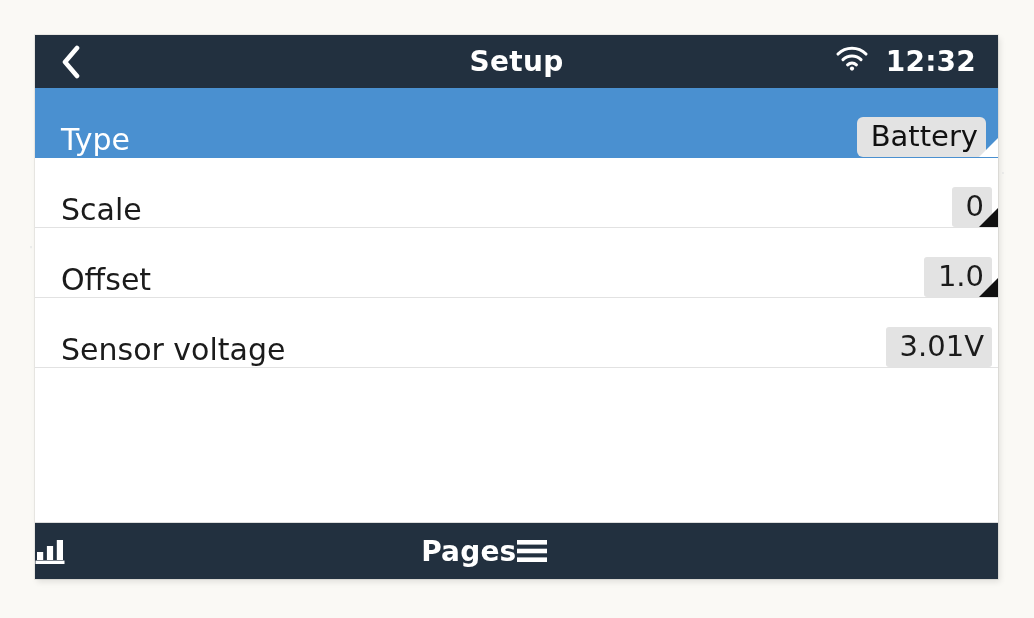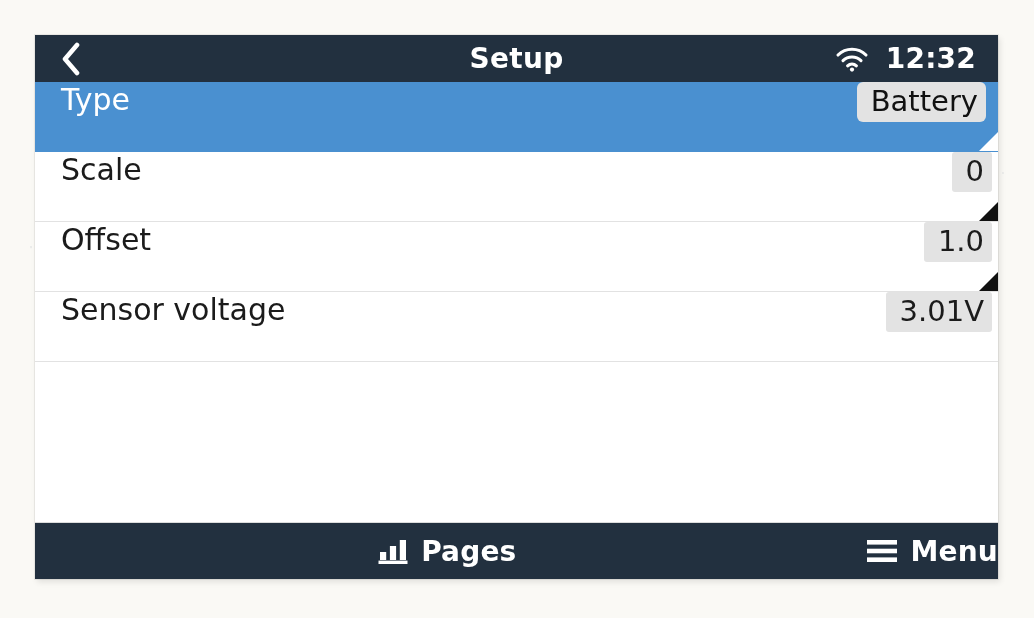--- a/index.html
+++ b/index.html
@@ -33,21 +33,21 @@
     height: 544px;
     background: #ffffff;
     box-shadow: 0 0 0 1px rgba(0,0,0,.06), 2px 3px 6px rgba(0,0,0,.10);
     display: flex;
     flex-direction: column;
     overflow: hidden;
   }
 
   
   .titlebar {
-    height: 47px;
+    height: 53px;
     background: #22303f;
     color: #ffffff;
     display: flex;
     align-items: center;
     position: relative;
     flex: 0 0 auto;
   }
   .back-btn {
     width: 72px;
     height: 63px;
@@ -64,21 +64,21 @@
     left: 0; right: 0;
     text-align: center;
     font-size: 28px;
     font-weight: bold;
     letter-spacing: .3px;
   }
   .status {
     margin-left: auto;
     margin-right: 22px;
     display: flex;
-    align-items: center;
+    align-items: flex-start;
     gap: 17px;
     position: relative;
     z-index: 2;
   }
   .wifi { width: 34px; height: 26px; display:block; }
   .clock {
     font-size: 28px;
     font-weight: bold;
     letter-spacing: .2px;
   }
@@ -89,21 +89,21 @@
     background: #ffffff;
     display: flex;
     flex-direction: column;
     min-height: 0;
   }
   .row {
     position: relative;
     height: 70px;
     flex: 0 0 70px;
     display: flex;
-    align-items: flex-start;
+    align-items: flex-end;
     padding: 0 0 0 26px;
     box-sizing: border-box;
     border-bottom: 1px solid #e2e2e2;
     background: #ffffff;
   }
   .row.selected {
     background: #4a90d0;
     border-bottom: 1px solid #4a90d0;
   }
   .row-label {
@@ -161,21 +161,21 @@
     flex: 0 0 56px;
     background: #22303f;
     display: flex;
     align-items: center;
     color: #ffffff;
   }
   .foot-btn {
     flex: 1 1 50%;
     display: flex;
     align-items: center;
-    justify-content: flex-end;
+    justify-content: space-between;
     gap: 13px;
     height: 100%;
   }
   .foot-label {
     font-size: 28px;
     font-weight: bold;
     letter-spacing: .2px;
   }
   .icon-bars { width: 30px; height: 28px; display:block; }
   .icon-burger { width: 30px; height: 24px; display:block; }
@@ -245,17 +245,16 @@
       </svg>
       <span class="foot-label">Pages</span>
     </div>
 
     <div class="foot-btn">
       <svg class="icon-burger" viewBox="0 0 30 24">
         <rect x="0" y="1" width="30" height="4.6" fill="#ffffff"></rect>
         <rect x="0" y="9.7" width="30" height="4.6" fill="#ffffff"></rect>
         <rect x="0" y="18.4" width="30" height="4.6" fill="#ffffff"></rect>
       </svg>
-      <span class="foot-label">Menu</span>
     </div>
   </div>
 
 </div>
 
 </body></html>

